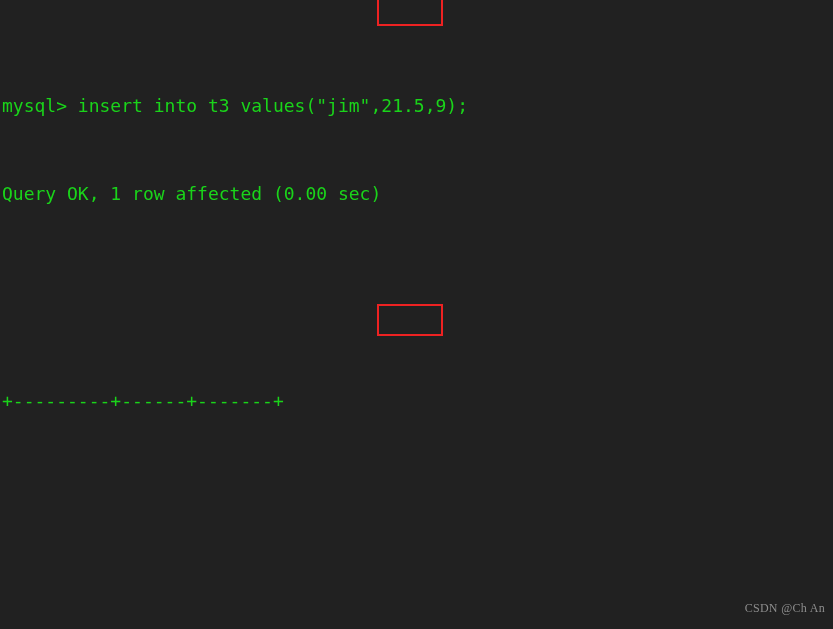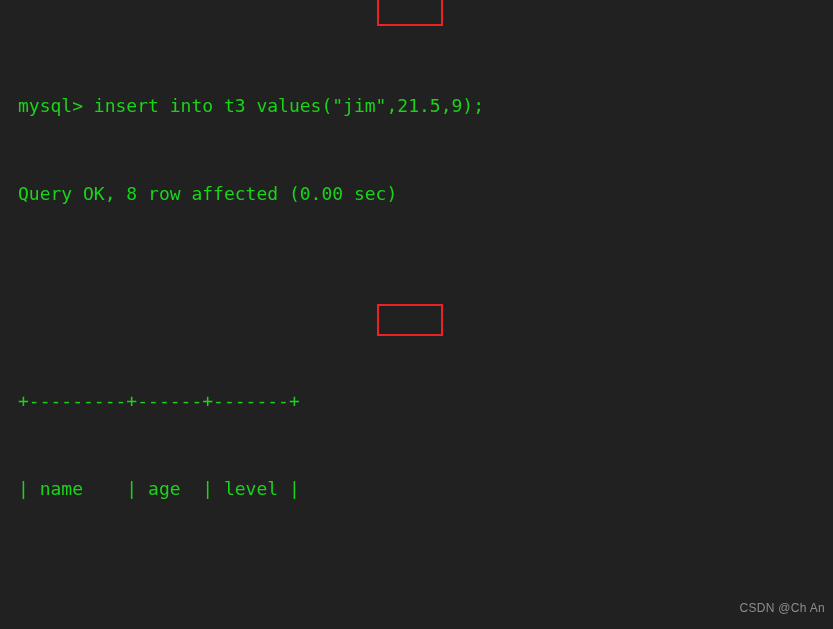--- a/index.html
+++ b/index.html
@@ -15,21 +15,21 @@
   }
   #terminal {
     position: relative;
     width: 833px;
     height: 629px;
     background: #212121;
     color: #1ad41a;
     font-size: 18px;
     line-height: 29.5px;
     letter-spacing: 0px;
-    padding: 2px 0 0 18px;
+    padding: 2px 0 0 2px;
     box-sizing: border-box;
     white-space: pre;
   }
   .line {
     height: 29.5px;
     white-space: pre;
     position: relative;
   }
   .blank { height: 29.5px; }
   .hl-box {
@@ -49,35 +49,34 @@
     top: 304px;
     width: 66px;
     height: 32px;
   }
   #watermark {
     position: absolute;
     right: 8px;
     bottom: 6px;
     color: #8d8d8d;
     font-size: 12px;
-    font-family: Liberation Sans, sans-serif;
+    font-family: Liberation Serif, serif;
     letter-spacing: 0.3px;
   }
 </style>
 </head>
 <body>
 
 <div id="terminal">
 
   <div class="line"><span>mysql&gt; insert into t3 values("jim",21.5,9);</span></div>
-  <div class="line"><span>Query OK, 8 row affected (0.00 sec)</span></div>
+  <div class="line"><span>Query OK, 1 row affected (0.00 sec)</span></div>
   <div class="blank"></div>
 
   <div class="line"><span>+---------+------+-------+</span></div>
-  <div class="line"><span>| name    | age  | level |</span></div>
   
 
   
   
   
   
 
   
   
   

